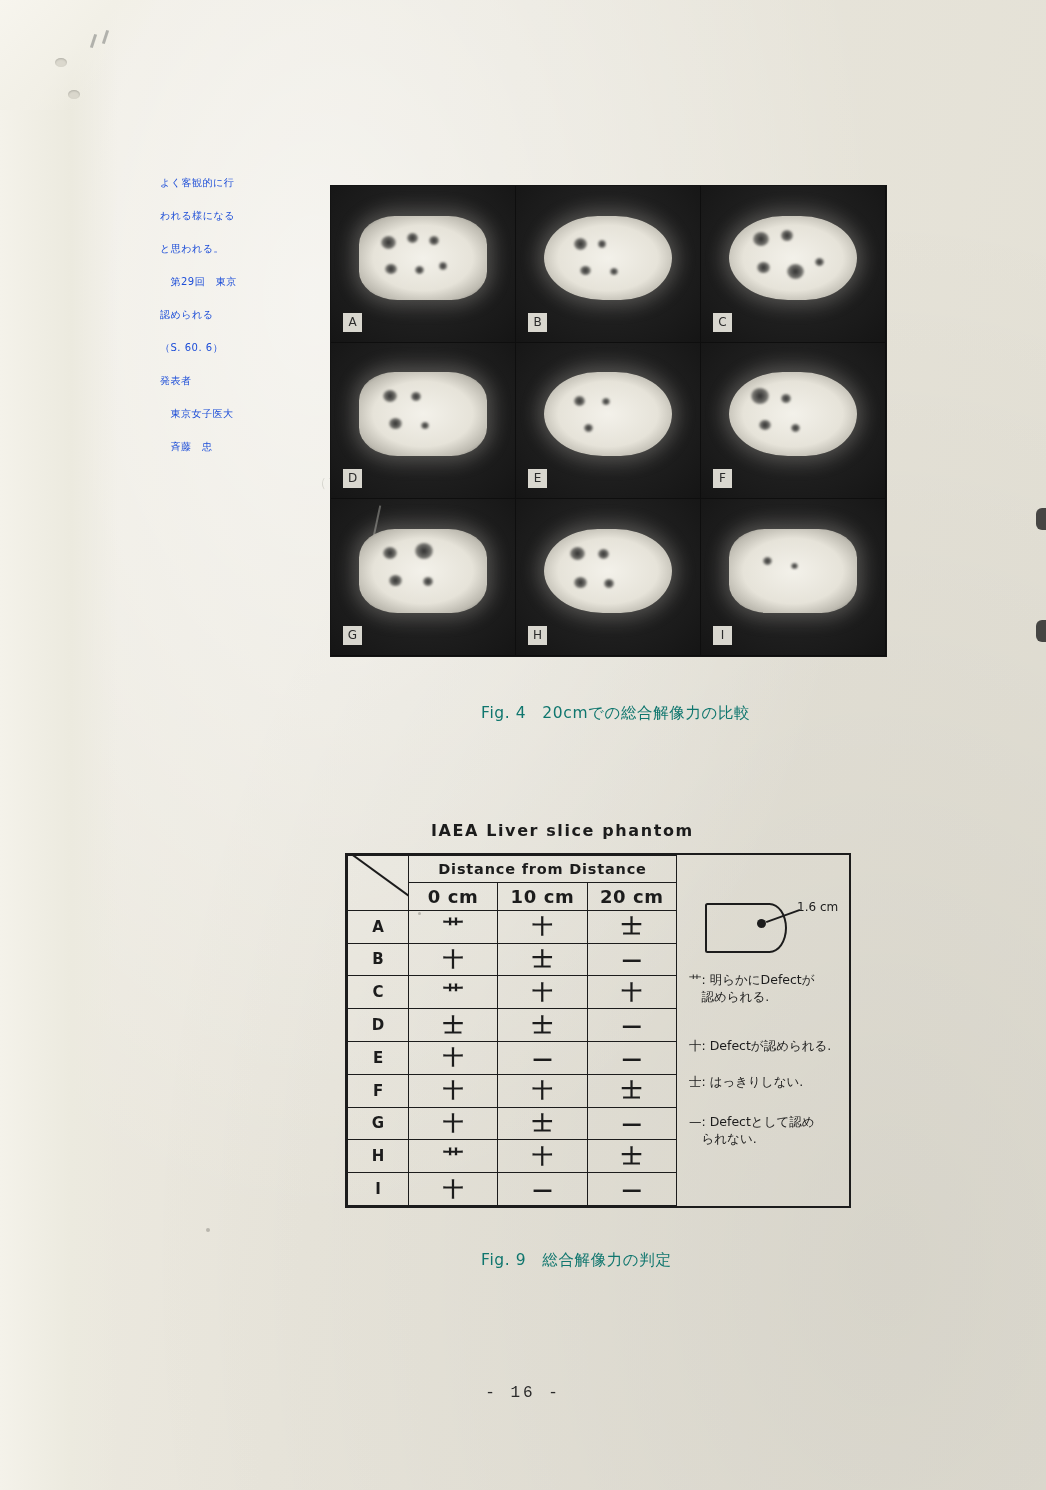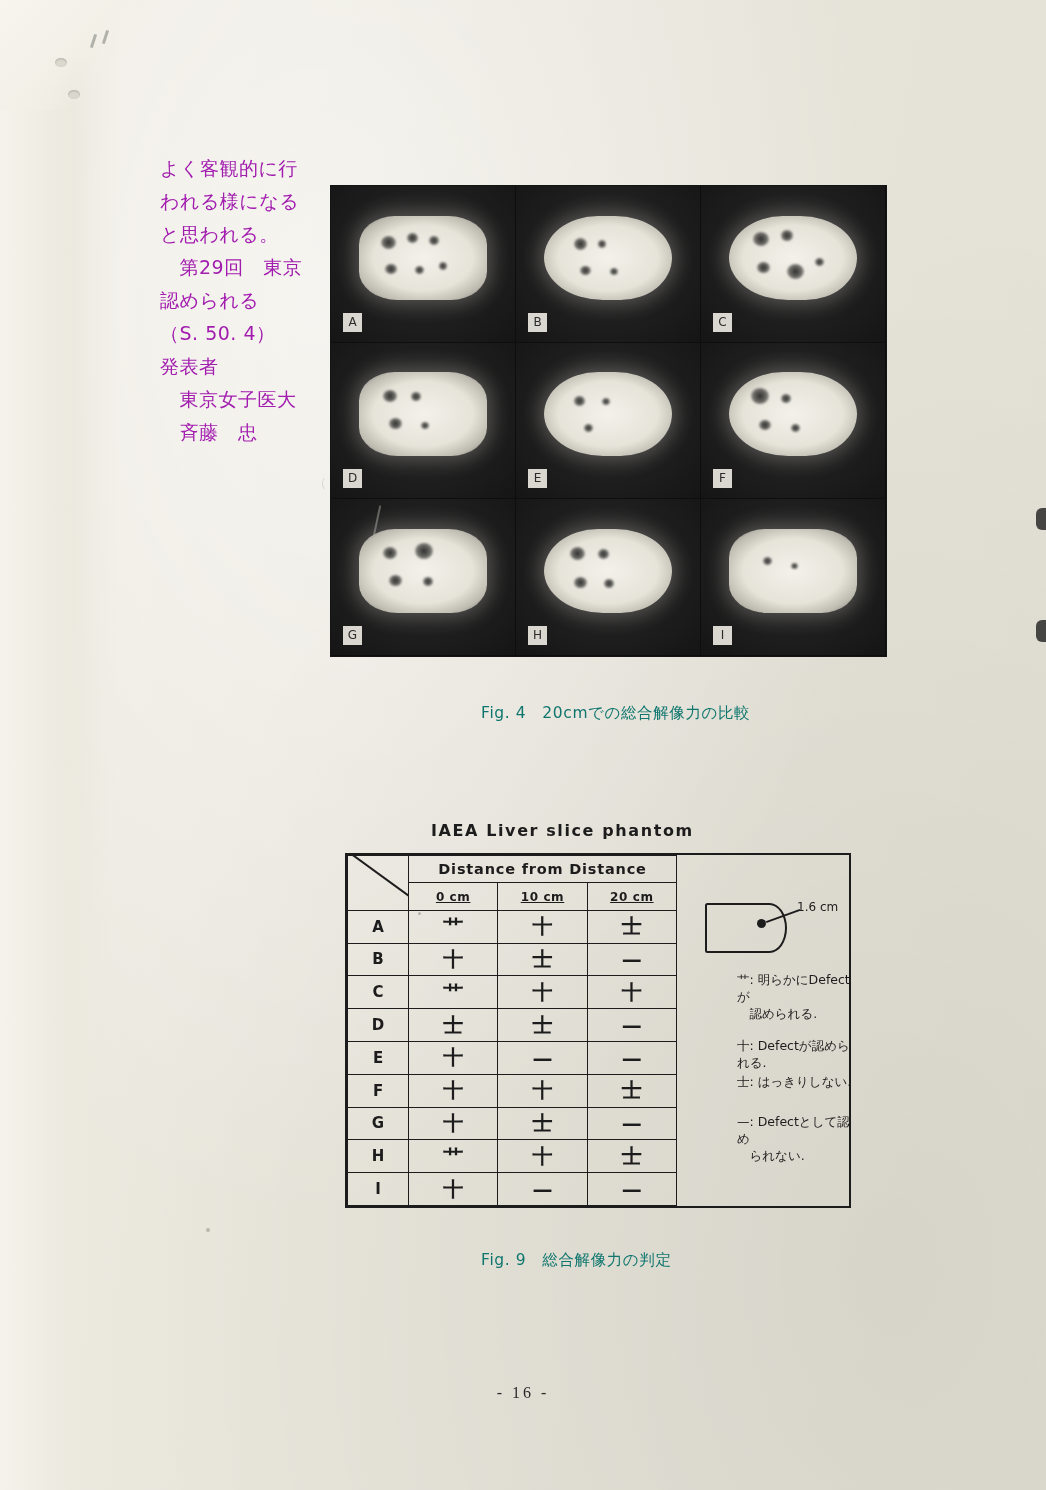--- a/index.html
+++ b/index.html
@@ -62,26 +62,26 @@
     transform: scaleX(-1);
     letter-spacing: 1px;
     white-space: pre-line;
     pointer-events: none;
   }
 
   
   .left-text {
     position: absolute;
     left: 160px;
-    top: 152px;
+    top: 166px;
     width: 160px;
     font-family: "DejaVu Sans", sans-serif;
-    font-size: 19px;
+    font-size: 10px;
     line-height: 33px;
-    color: #a21caf;
+    color: #1d4ed8;
     letter-spacing: 0.5px;
   }
 
   
   .fig4 {
     position: absolute;
     left: 331px;
     top: 186px;
     width: 555px;
     height: 470px;
@@ -201,34 +201,34 @@
     width: 120px; height: 1.6px;
     background: #1c1c1c;
     transform: rotate(36deg);
     transform-origin: left top;
   }
   .hdr-span {
     font-size: 14.5px;
     letter-spacing: 0.8px;
     height: 24px;
   }
-  .hdr-sub { font-size: 12px; height: 24px; letter-spacing: 0.6px; text-decoration: underline; }
+  .hdr-sub { font-size: 18px; height: 24px; letter-spacing: 0.6px; }
   .row-label { font-size: 15px; height: 29px; }
   .mark { font-size: 20px; font-weight: bold; letter-spacing: 0; }
 
   .notes {
     position: absolute;
     left: 338px; top: 30px;
     width: 168px; height: 355px;
     font-family: "DejaVu Sans", sans-serif;
     font-size: 12.5px;
     line-height: 17px;
     color: #1c1c1c;
   }
-  .note-line { position: absolute; white-space: pre-line; margin-left: 48px; }
+  .note-line { position: absolute; white-space: pre-line; }
   .phantom-shape {
     position: absolute;
     left: 20px; top: 18px;
     width: 78px; height: 46px;
     border: 2px solid #1c1c1c;
     border-radius: 4px 28px 28px 4px / 4px 40px 40px 4px;
   }
   .phantom-dot {
     position: absolute;
     left: 72px; top: 34px;
@@ -243,21 +243,21 @@
     background: #1c1c1c;
     transform: rotate(-20deg);
   }
   .phantom-size { position: absolute; left: 112px; top: 14px; font-size: 12px; }
 
   .pageno {
     position: absolute;
     left: 0; right: 0;
     top: 1384px;
     text-align: center;
-    font-family: Liberation Serif, serif;
+    font-family: Liberation Mono, monospace;
     font-size: 16px;
     letter-spacing: 3px;
     color: #2a2a2a;
   }
 
   .speck { position: absolute; background: #8a887f; border-radius: 50%; opacity: 0.5; }
   .right-mark { position: absolute; right: 0; width: 10px; height: 22px; background: #2a2a2a; border-radius: 6px 0 0 6px; opacity: 0.85; }
 </style>
 </head>
 <body>
@@ -280,21 +280,21 @@
 解像力の測定方法
 と総合的な評価
 についての検討</div>
 
 <div class="left-text">
   <div>よく客観的に行</div>
   <div>われる様になる</div>
   <div>と思われる。</div>
   <div>　第29回　東京</div>
   <div>認められる</div>
-  <div>（S. 50. 4）</div>
+  <div>（S. 60. 6）</div>
   <div>発表者</div>
   <div>　東京女子医大</div>
   <div>　斉藤　忠</div>
 </div>
 
 <div class="fig4">
   <div class="grid">
 
     <div class="cell">
       <div class="blob sq">

